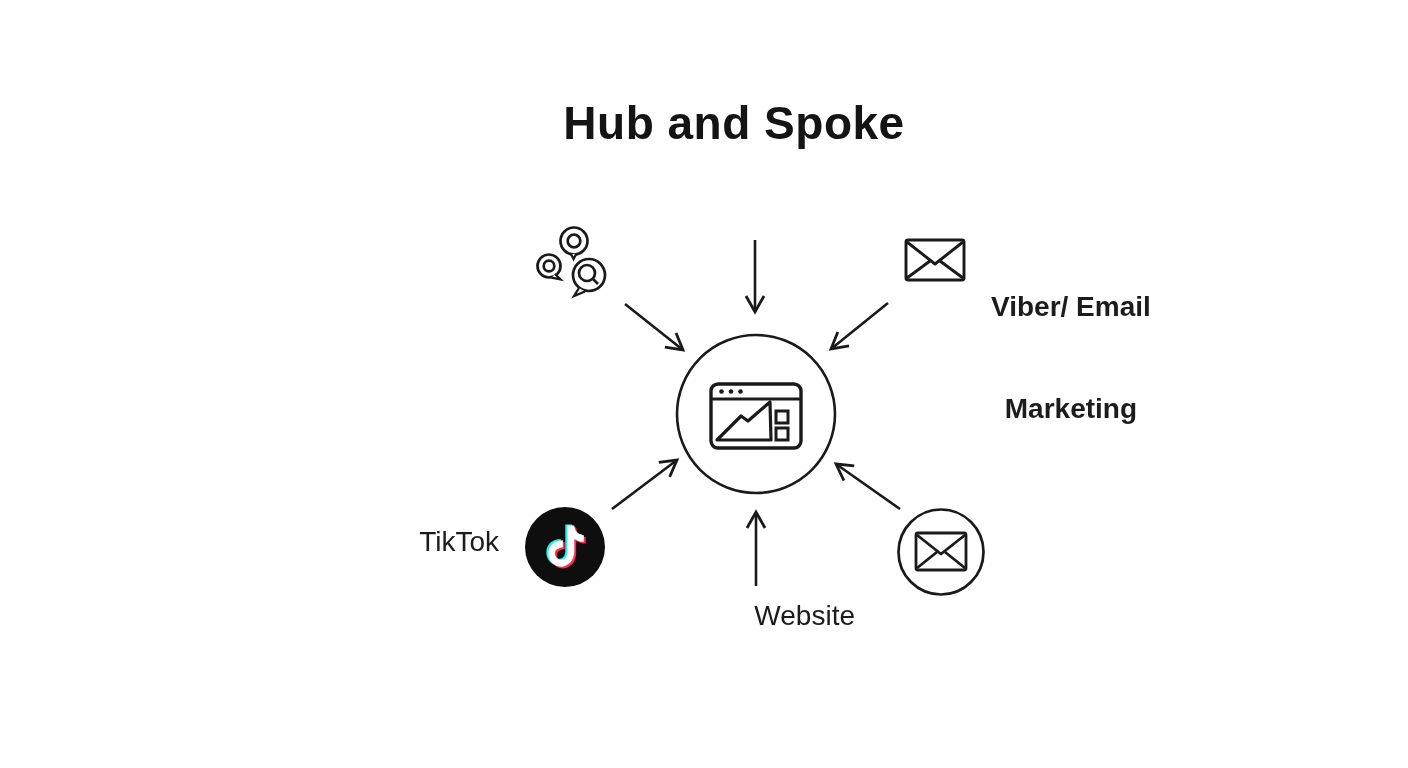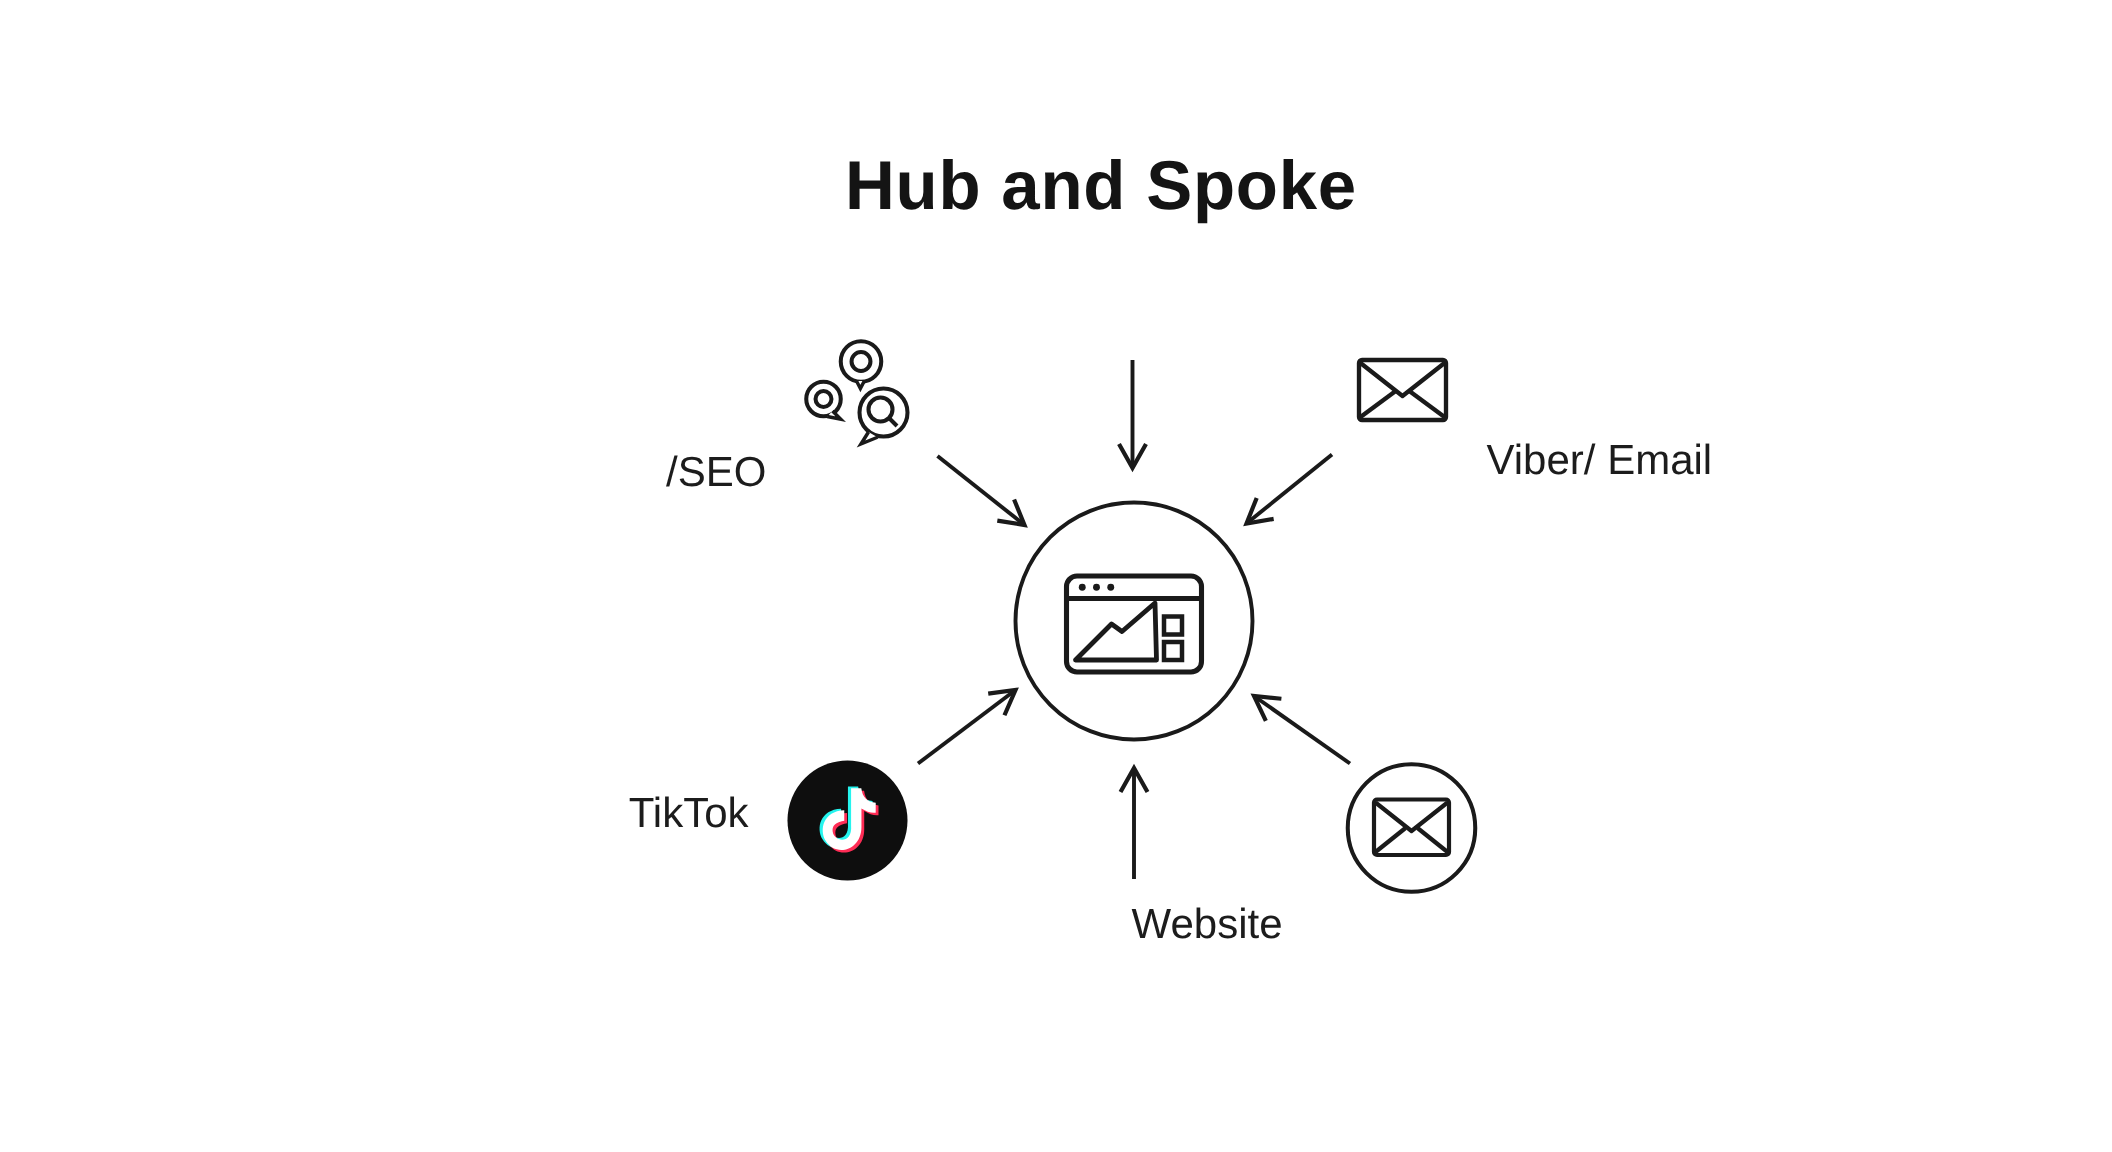--- a/index.html
+++ b/index.html
@@ -30,21 +30,21 @@
     color: #141414;
     white-space: pre;
   }
   .label {
     font-size: 28px;
     line-height: 34px;
     color: #1c1c1c;
     white-space: pre;
   }
   #google-label   { top: 230px; right: 941px; text-align: right; }
-  #viber-label    { top: 222px; left: 947px;  text-align: center;  }
+  #viber-label    { top: 222px; left: 947px;  text-align: center; font-weight: bold;  }
   #tiktok-label   { top: 525px; right: 953px; text-align: right; }
   #website-label  { top: 599px; left: 611px; width: 200px; text-align: right; }
   svg { display: block; }
   .ink-stroke { stroke: #1a1a1a; fill: none; }
 </style>
 </head>
 <body>
 
 <div id="stage">
 
@@ -74,21 +74,20 @@
       <circle cx="47.5" cy="59.5" r="2.3" fill="#1a1a1a"></circle>
       <circle cx="57" cy="59.5" r="2.3" fill="#1a1a1a"></circle>
       <circle cx="66.5" cy="59.5" r="2.3" fill="#1a1a1a"></circle>
       <path d="M43,108 L67,84 L74,89 L96,70 L97,108 Z" class="ink-stroke" stroke-width="3.2" stroke-linejoin="round"></path>
       <rect x="102" y="79" width="12" height="12" class="ink-stroke" stroke-width="3"></rect>
       <rect x="102" y="96" width="12" height="12" class="ink-stroke" stroke-width="3"></rect>
     </g>
   </svg>
 
   <div id="google-label" class="abs label">
-    <div>/SEO</div>
   </div>
 
   <svg class="abs" style="left:486px;top:218px" width="86" height="86" viewBox="0 0 86 86">
     <g class="ink-stroke" stroke-width="2.7">
 
       <circle cx="44" cy="23" r="13.5"></circle>
       <circle cx="44" cy="23" r="6.3"></circle>
       <path d="M41,36 l2.6,5 l2.6,-5" fill="#ffffff" stroke-width="2.3"></path>
 
       <circle cx="19" cy="48" r="11.5"></circle>
@@ -97,20 +96,21 @@
 
       <circle cx="59" cy="57" r="16"></circle>
       <circle cx="57" cy="55" r="8"></circle>
       <line x1="63" y1="61" x2="68" y2="66"></line>
       <path d="M49,70 l-5,8 l11,-4.5" fill="#ffffff" stroke-width="2.3"></path>
     </g>
   </svg>
 
   <div id="viber-label" class="abs label">
     <div>Viber/ Email</div>
+    <div>Marketing</div>
   </div>
 
   <svg class="abs" style="left:859px;top:237px" width="64" height="48" viewBox="0 0 64 48">
     <g class="ink-stroke" stroke-width="2.9" stroke-linejoin="round">
       <rect x="3" y="3" width="58" height="40" rx="2"></rect>
       <path d="M4,5 L32,27 L60,5"></path>
       <path d="M4,41 L27,24"></path>
       <path d="M60,41 L37,24"></path>
     </g>
   </svg>

